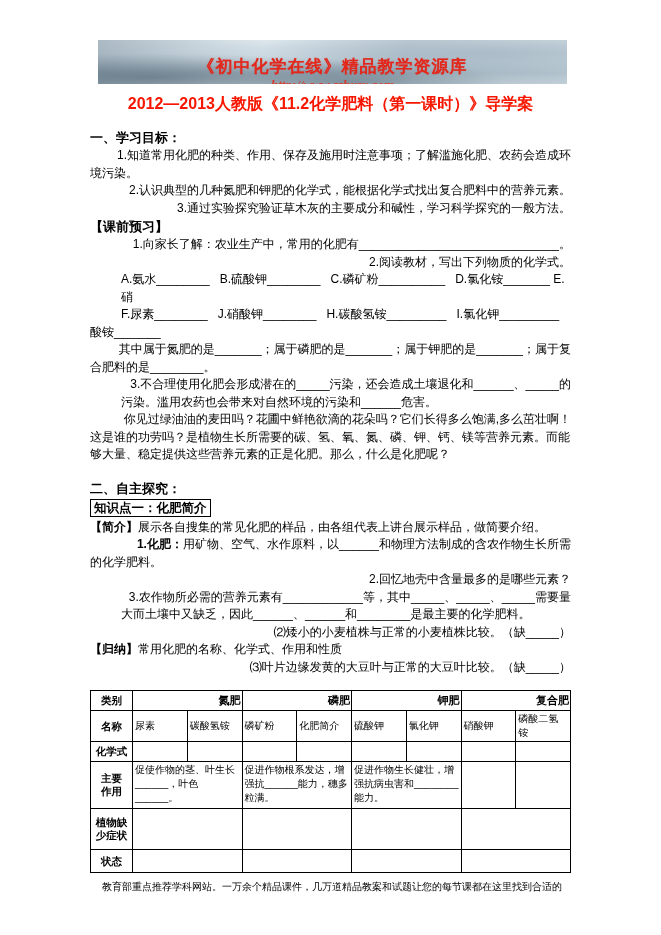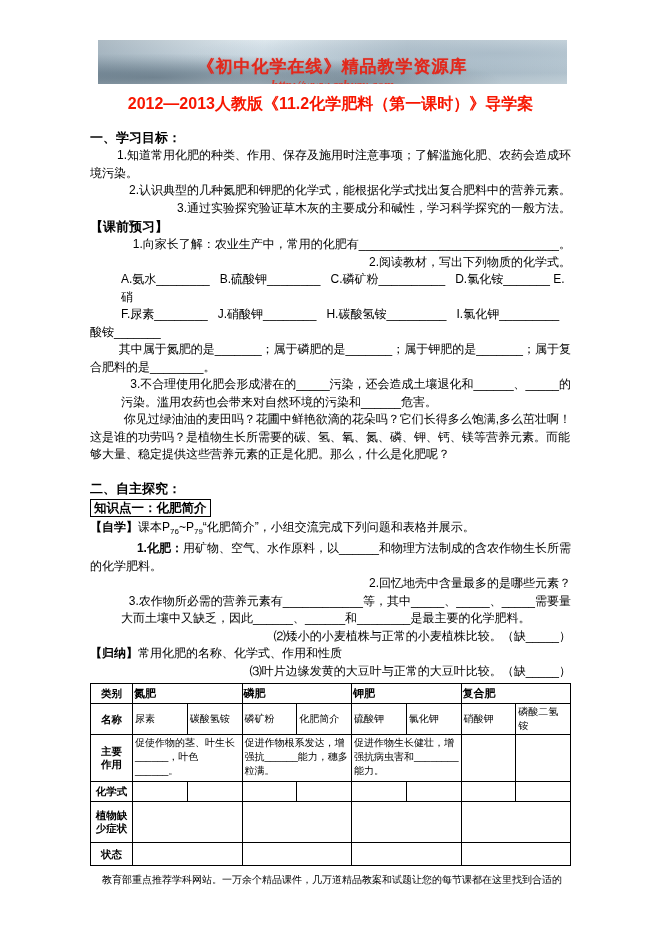--- a/index.html
+++ b/index.html
@@ -28,24 +28,24 @@
   .i2{padding-left:25px;text-align:right;}
   .i25{padding-left:31px;}
   .i3{padding-left:37px;text-align:right;}
   .sec{font-size:13px;font-weight:bold;line-height:19px;white-space:pre-wrap;}
   .inline-b{font-weight:bold;}
   .gap{height:15px;}
   .topic-box{display:inline-block;border:1px solid #000;font-weight:bold;font-size:12.5px;
     padding:0 3px;line-height:16px;margin:1px 0 2px;}
   sub{font-size:8px;}
   
-  table.tbl{border-collapse:collapse;width:100%;table-layout:fixed;margin-top:3px;}
+  table.tbl{border-collapse:collapse;width:100%;table-layout:fixed;margin-top:14px;}
   table.tbl td{border:1px solid #000;overflow:hidden;}
   .lbl{font-weight:bold;font-size:10.5px;text-align:center;padding:1px;white-space:pre-wrap;line-height:13px;}
-  .grp{font-weight:bold;font-size:11px;text-align:left;height:17px;}
+  .grp{font-weight:bold;font-size:11px;text-align:right;height:17px;}
   .nm{font-size:10px;padding:1px 2px;height:16px;}
   .frm{height:17px;}
   .act{font-size:10px;padding:1px 2px;vertical-align:top;line-height:14px;white-space:pre-wrap;height:44px;}
   .def{height:38px;}
   .st{height:20px;}
   
   .footer{margin-top:7px;padding-left:12px;font-size:10px;line-height:14px;}
 </style>
 </head>
 <body>
@@ -79,21 +79,21 @@
   <div class="ln i2">你见过绿油油的麦田吗？花圃中鲜艳欲滴的花朵吗？它们长得多么饱满,多么茁壮啊！</div>
   <div class="ln">这是谁的功劳吗？是植物生长所需要的碳、氢、氧、氮、磷、钾、钙、镁等营养元素。而能</div>
   <div class="ln">够大量、稳定提供这些营养元素的正是化肥。那么，什么是化肥呢？</div>
 
   <div class="gap"></div>
 
   <div class="sec">二、自主探究：</div>
   <div>
     <span class="topic-box">知识点一：化肥简介</span>
   </div>
-  <div class="ln"><span class="inline-b">【自学】</span><span>课本P</span><sub>76</sub><span>~P</span><sub>79</sub><span>“化肥简介”，小组交流完成下列问题和表格并展示。</span></div>
+  <div class="ln"><span class="inline-b">【简介】</span><span>展示各自搜集的常见化肥的样品，由各组代表上讲台展示样品，做简要介绍。</span></div>
   <div class="ln i2"><span class="inline-b">1.化肥：</span><span>用矿物、空气、水作原料，以______和物理方法制成的含农作物生长所需</span></div>
   <div class="ln">的化学肥料。</div>
   <div class="ln i2">2.回忆地壳中含量最多的是哪些元素？</div>
   <div class="ln i2">3.农作物所必需的营养元素有____________等，其中_____、_____、_____需要量</div>
   <div class="ln i25">大而土壤中又缺乏，因此______、______和________是最主要的化学肥料。</div>
   <div class="ln i3">⑵矮小的小麦植株与正常的小麦植株比较。（缺_____）</div>
   <div class="ln"><span class="inline-b">【归纳】</span><span>常用化肥的名称、化学式、作用和性质</span></div>
   <div class="ln i3">⑶叶片边缘发黄的大豆叶与正常的大豆叶比较。（缺_____）</div>
 
   <table class="tbl">
@@ -121,38 +121,38 @@
       <td class="nm">尿素</td>
       <td class="nm">碳酸氢铵</td>
       <td class="nm">磷矿粉</td>
       <td class="nm">化肥简介</td>
       <td class="nm">硫酸钾</td>
       <td class="nm">氯化钾</td>
       <td class="nm">硝酸钾</td>
       <td class="nm">磷酸二氢铵</td>
     </tr>
     <tr>
-      <td class="lbl">主要
-作用</td>
-      <td class="act" colspan="2">促使作物的茎、叶生长______，叶色______。</td>
-      <td class="act" colspan="2">促进作物根系发达，增强抗______能力，穗多粒满。</td>
-      <td class="act" colspan="2">促进作物生长健壮，增强抗病虫害和________能力。</td>
-      <td class="act"></td>
-      <td class="act"></td>
-    </tr>
-    <tr>
       <td class="lbl">化学式</td>
       <td class="frm"></td>
       <td class="frm"></td>
       <td class="frm"></td>
       <td class="frm"></td>
       <td class="frm"></td>
       <td class="frm"></td>
       <td class="frm"></td>
       <td class="frm"></td>
+    </tr>
+    <tr>
+      <td class="lbl">主要
+作用</td>
+      <td class="act" colspan="2">促使作物的茎、叶生长______，叶色______。</td>
+      <td class="act" colspan="2">促进作物根系发达，增强抗______能力，穗多粒满。</td>
+      <td class="act" colspan="2">促进作物生长健壮，增强抗病虫害和________能力。</td>
+      <td class="act"></td>
+      <td class="act"></td>
     </tr>
     <tr>
       <td class="lbl">植物缺
 少症状</td>
       <td class="def" colspan="2"></td>
       <td class="def" colspan="2"></td>
       <td class="def" colspan="2"></td>
       <td class="def" colspan="2"></td>
     </tr>
     <tr>

